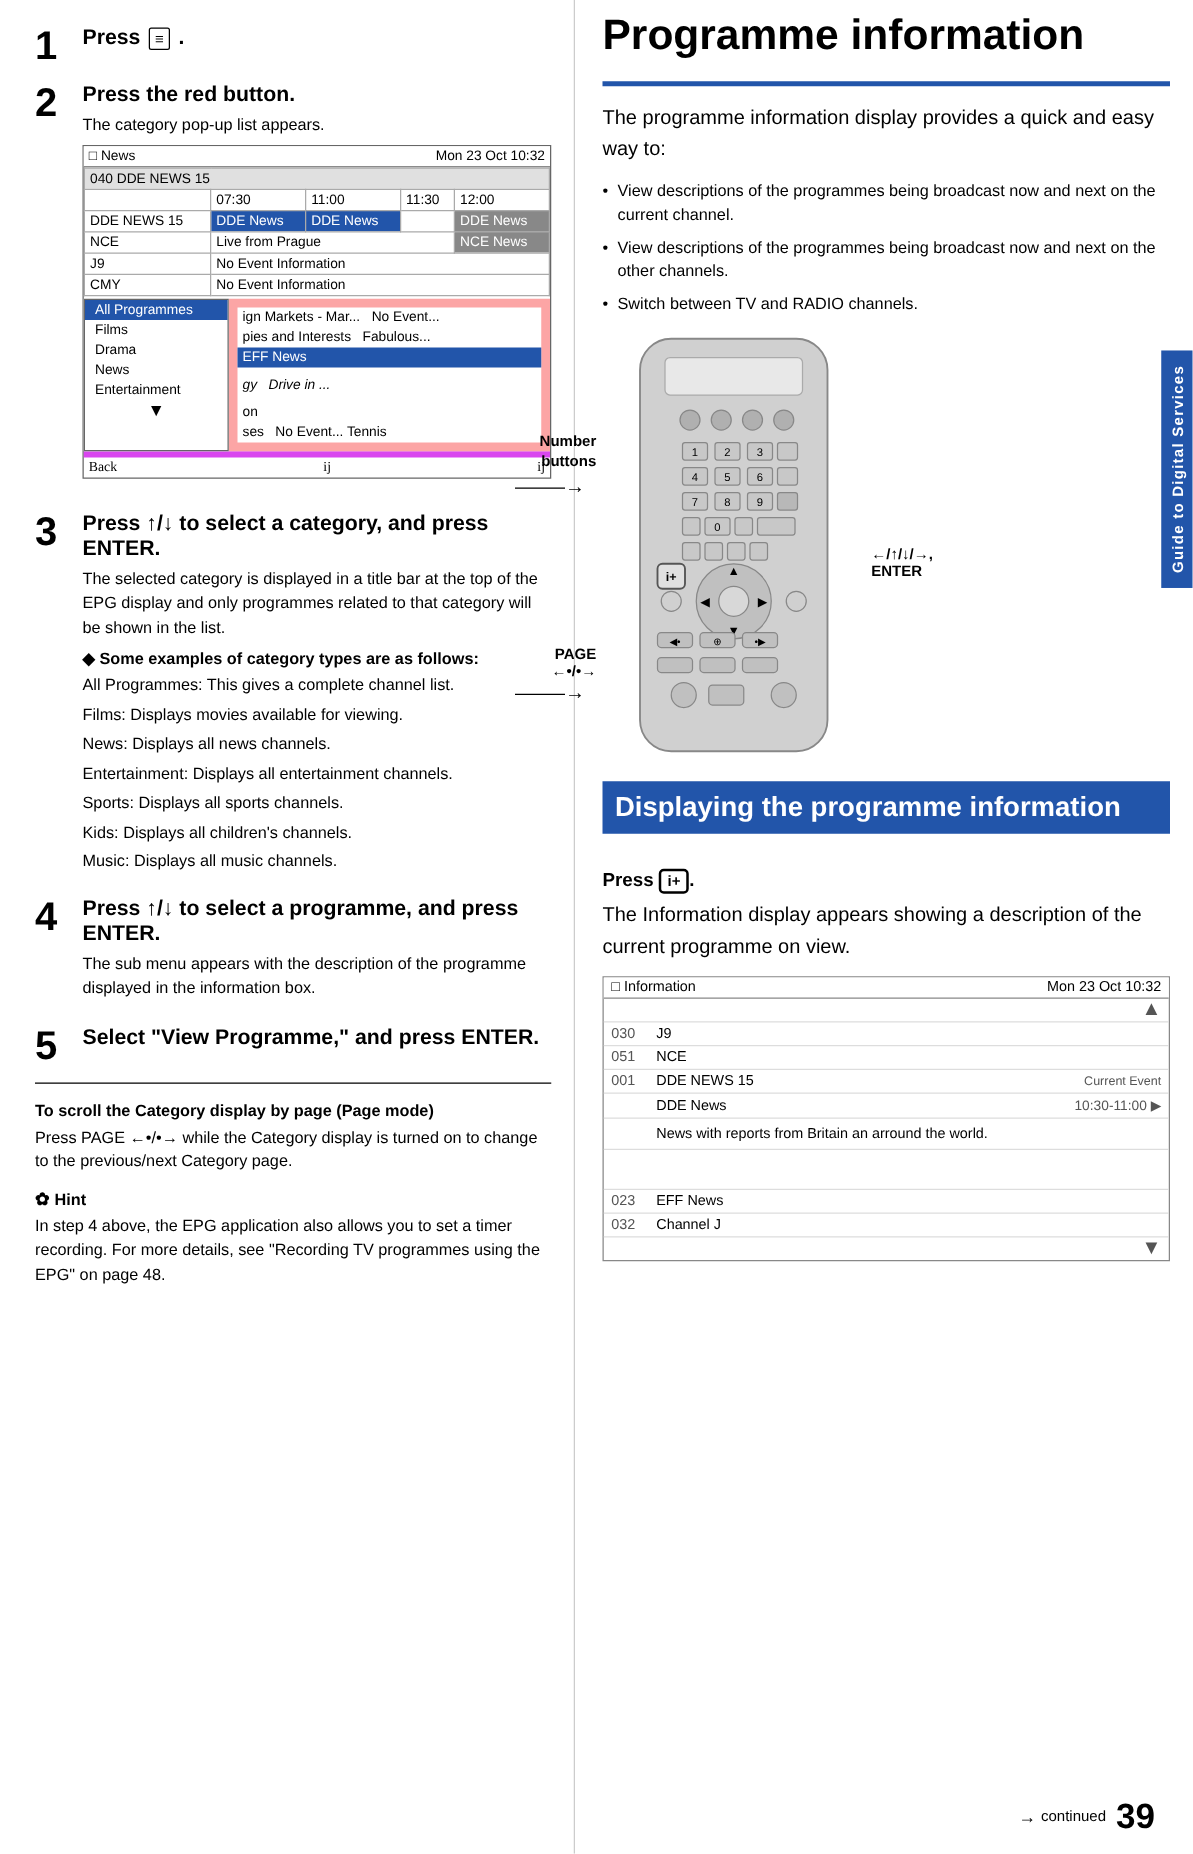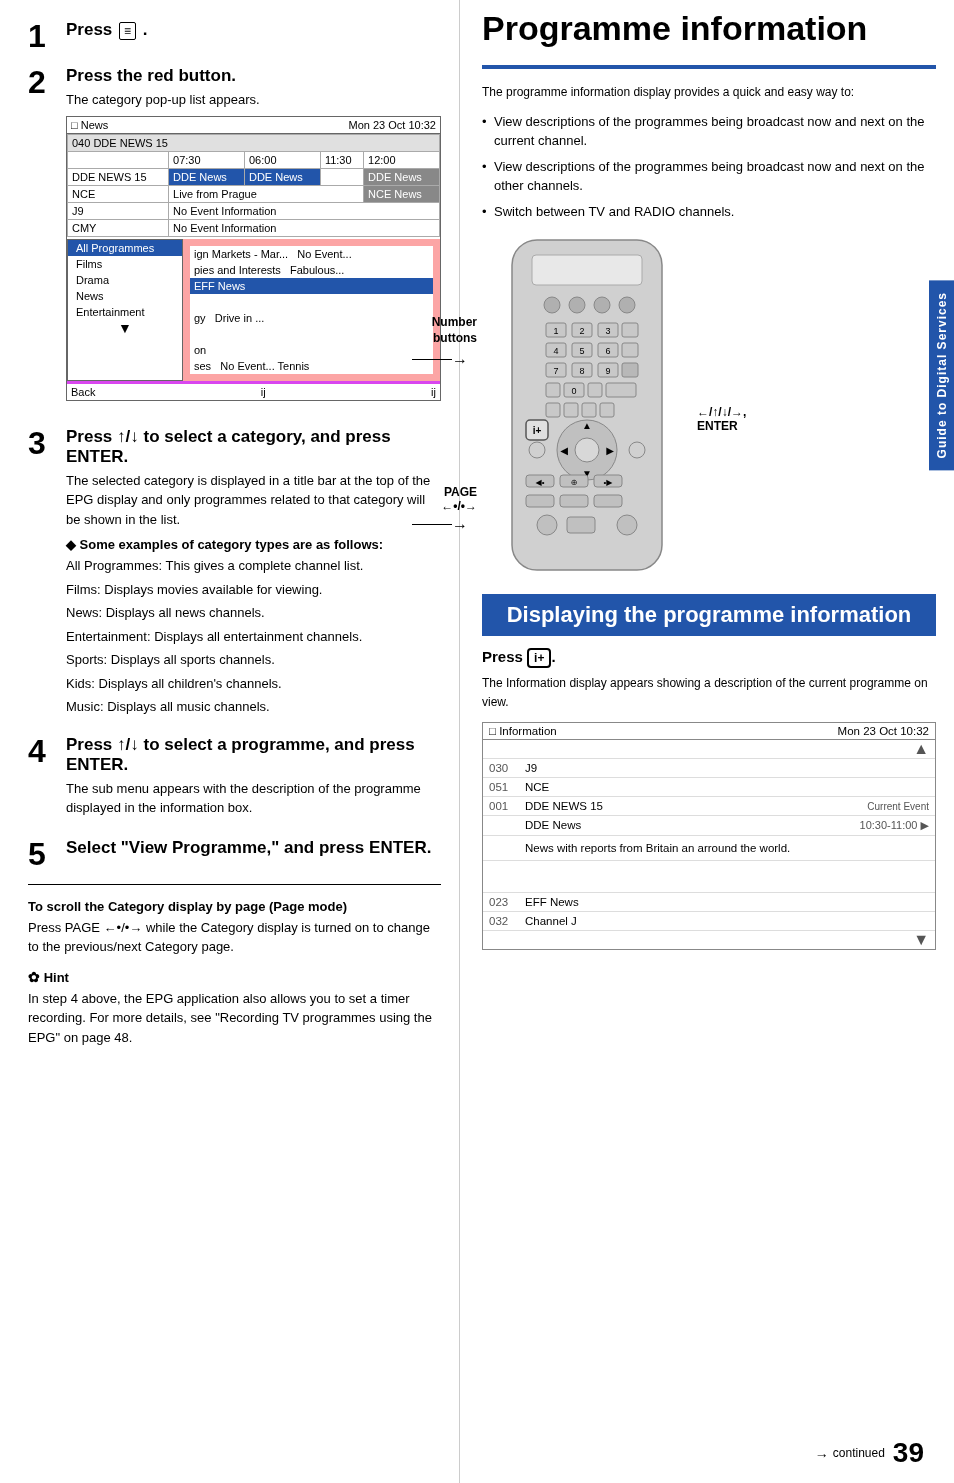--- a/index.html
+++ b/index.html
@@ -134,21 +134,21 @@
     
     .right-title {
       font-size: 34px;
       font-weight: bold;
       border-bottom: 4px solid #2255aa;
       margin-bottom: 14px;
       padding-bottom: 18px;
       line-height: 1.1;
     }
 
-    .prog-info-intro { font-size: 12px; line-height: 1.55; margin-bottom: 10px; }
+    .prog-info-intro { font-size: 16px; line-height: 1.55; margin-bottom: 10px; }
     .bullet-list { list-style: none; padding: 0; margin-bottom: 14px; }
     .bullet-list li {
       padding-left: 12px;
       position: relative;
       margin-bottom: 6px;
       font-size: 13px;
       line-height: 1.5;
     }
     .bullet-list li::before { content: "• "; position: absolute; left: 0; }
 
@@ -160,22 +160,21 @@
       position: relative;
     }
 
     
     .displaying-title {
       font-size: 22px;
       font-weight: bold;
       background: #2255aa;
       color: #fff;
       padding: 8px 10px;
-      margin-bottom: 12px;
-      text-align: center;
+      margin-bottom: 28px;
     }
 
     .press-line {
       font-size: 15px;
       font-weight: bold;
       margin-bottom: 6px;
     }
     .iplus-box {
       display: inline-block;
       border: 2px solid #000;
@@ -266,21 +265,21 @@
           <span>Mon 23 Oct  10:32</span>
         </div>
         <table>
           <tbody>
               <tr class="epg-channel-row">
             <td colspan="5">040  DDE NEWS 15</td>
           </tr>
           <tr>
             <td></td>
             <td>07:30</td>
-            <td>06:00</td>
+            <td>11:00</td>
             <td>11:30</td>
             <td>12:00</td>
           </tr>
           <tr>
             <td>DDE NEWS 15</td>
             <td class="epg-blue">DDE News</td>
             <td class="epg-blue">DDE News</td>
             <td></td>
             <td class="epg-gray">DDE News</td>
           </tr>
@@ -306,26 +305,26 @@
             <div class="epg-popup-item">Films</div>
             <div class="epg-popup-item">Drama</div>
             <div class="epg-popup-item">News</div>
             <div class="epg-popup-item">Entertainment</div>
             <div style="text-align:center; font-size:14px;">▼</div>
           </div>
           <div style="flex:1; font-size:11px; border:7px solid #fca5a5;">
             <div style="padding:2px 4px;">ign Markets - Mar... &nbsp; No Event...</div>
             <div style="padding:2px 4px;">pies and Interests &nbsp; Fabulous...</div>
             <div style="padding:2px 4px; background:#2255aa; color:#fff;">EFF News</div>
-            <div style="padding:18px 4px;">gy &nbsp; Drive in ...</div>
+            <div style="padding:8px 4px;font-style:italic;">gy &nbsp; Drive in ...</div>
             <div style="padding:2px 4px;">on</div>
             <div style="padding:2px 4px;">ses &nbsp; No Event... Tennis</div>
           </div>
         </div>
-        <div style="border-top:3px solid #d946ef; padding: 2px 4px; font-size:11px; display:flex; justify-content:space-between;">
+        <div style="border-top:5px solid #d946ef; padding: 2px 4px; font-size:11px; display:flex; justify-content:space-between;font-family:Liberation Serif, serif;">
           <span>Back</span>
           <span>ij</span>
           <span>ij</span>
         </div>
       </div>
     </div>
   </div>
 
   <div class="step">
     <div class="step-num">3</div>

